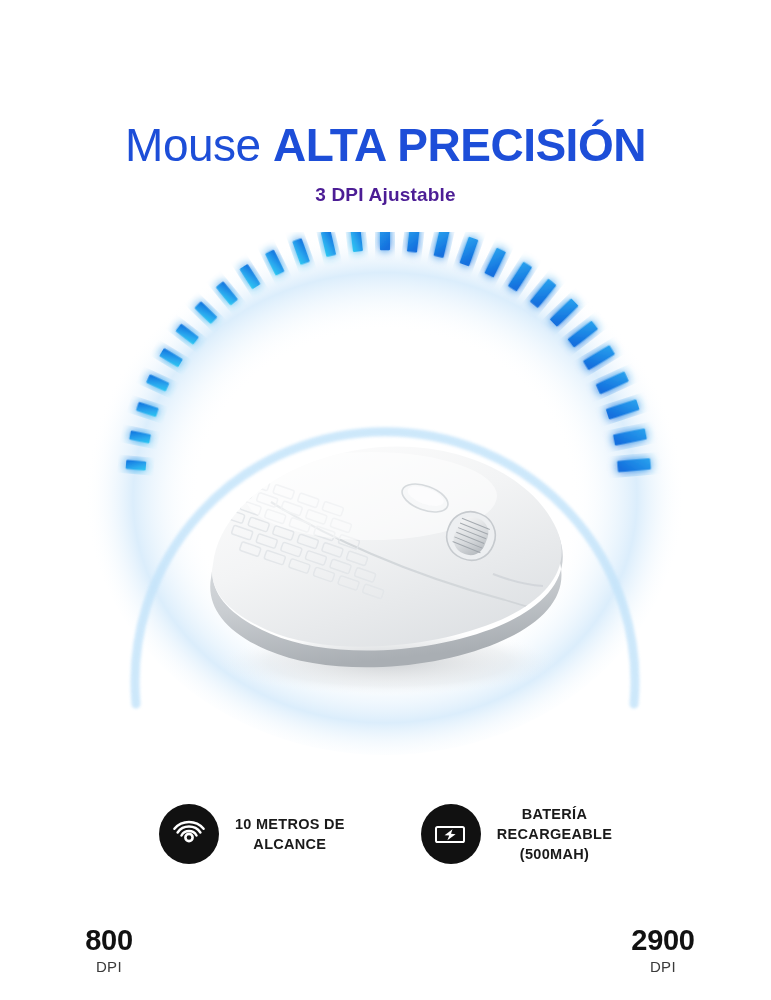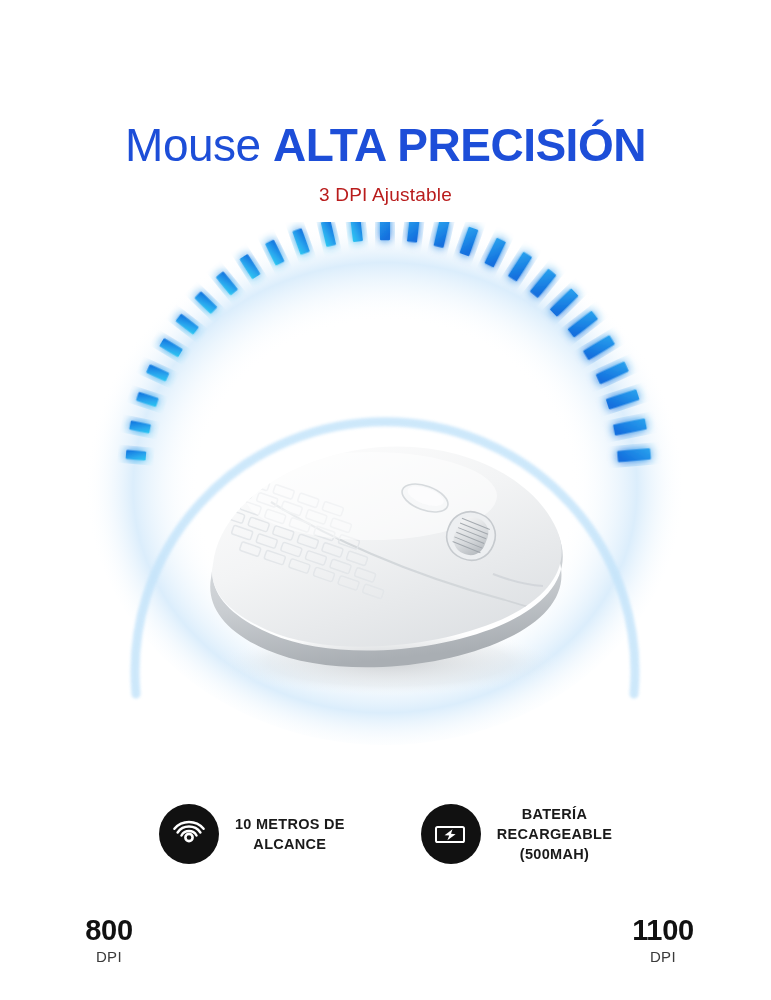--- a/index.html
+++ b/index.html
@@ -29,29 +29,29 @@
     line-height: 54px;
     letter-spacing: -0.5px;
     white-space: nowrap;
     color: #1d4ed8;
   }
   .title .light { font-weight: 300; }
   .title .bold  { font-weight: 700; }
   .subtitle {
     margin-top: 12px;
     font-size: 19px;
-    font-weight: 400;
-    color: #b91c1c;
+    font-weight: 700;
+    color: #4c1d95;
     letter-spacing: 0.2px;
   }
 
   
   .gauge-wrap {
     position: absolute;
-    top: 222px;
+    top: 232px;
     left: 0;
     width: 771px;
     height: 560px;
   }
   .gauge-svg {
     position: absolute;
     top: 0;
     left: 0;
   }
 
@@ -202,21 +202,21 @@
 
   <div class="dpi-label dpi-top">
     <span class="num">1000</span>
     <span class="unit">DPI</span>
   </div>
   <div class="dpi-label dpi-left">
     <span class="num">800</span>
     <span class="unit">DPI</span>
   </div>
   <div class="dpi-label dpi-right">
-    <span class="num">1100</span>
+    <span class="num">2900</span>
     <span class="unit">DPI</span>
   </div>
 </div>
 
 <div class="mouse-stage">
   <svg width="420" height="290" viewBox="0 0 420 290">
     <defs>
       <linearGradient id="bodyTop" x1="0.15" y1="0" x2="0.8" y2="1">
         <stop offset="0%" stop-color="#FDFDFD"></stop>
         <stop offset="42%" stop-color="#F3F4F5"></stop>

